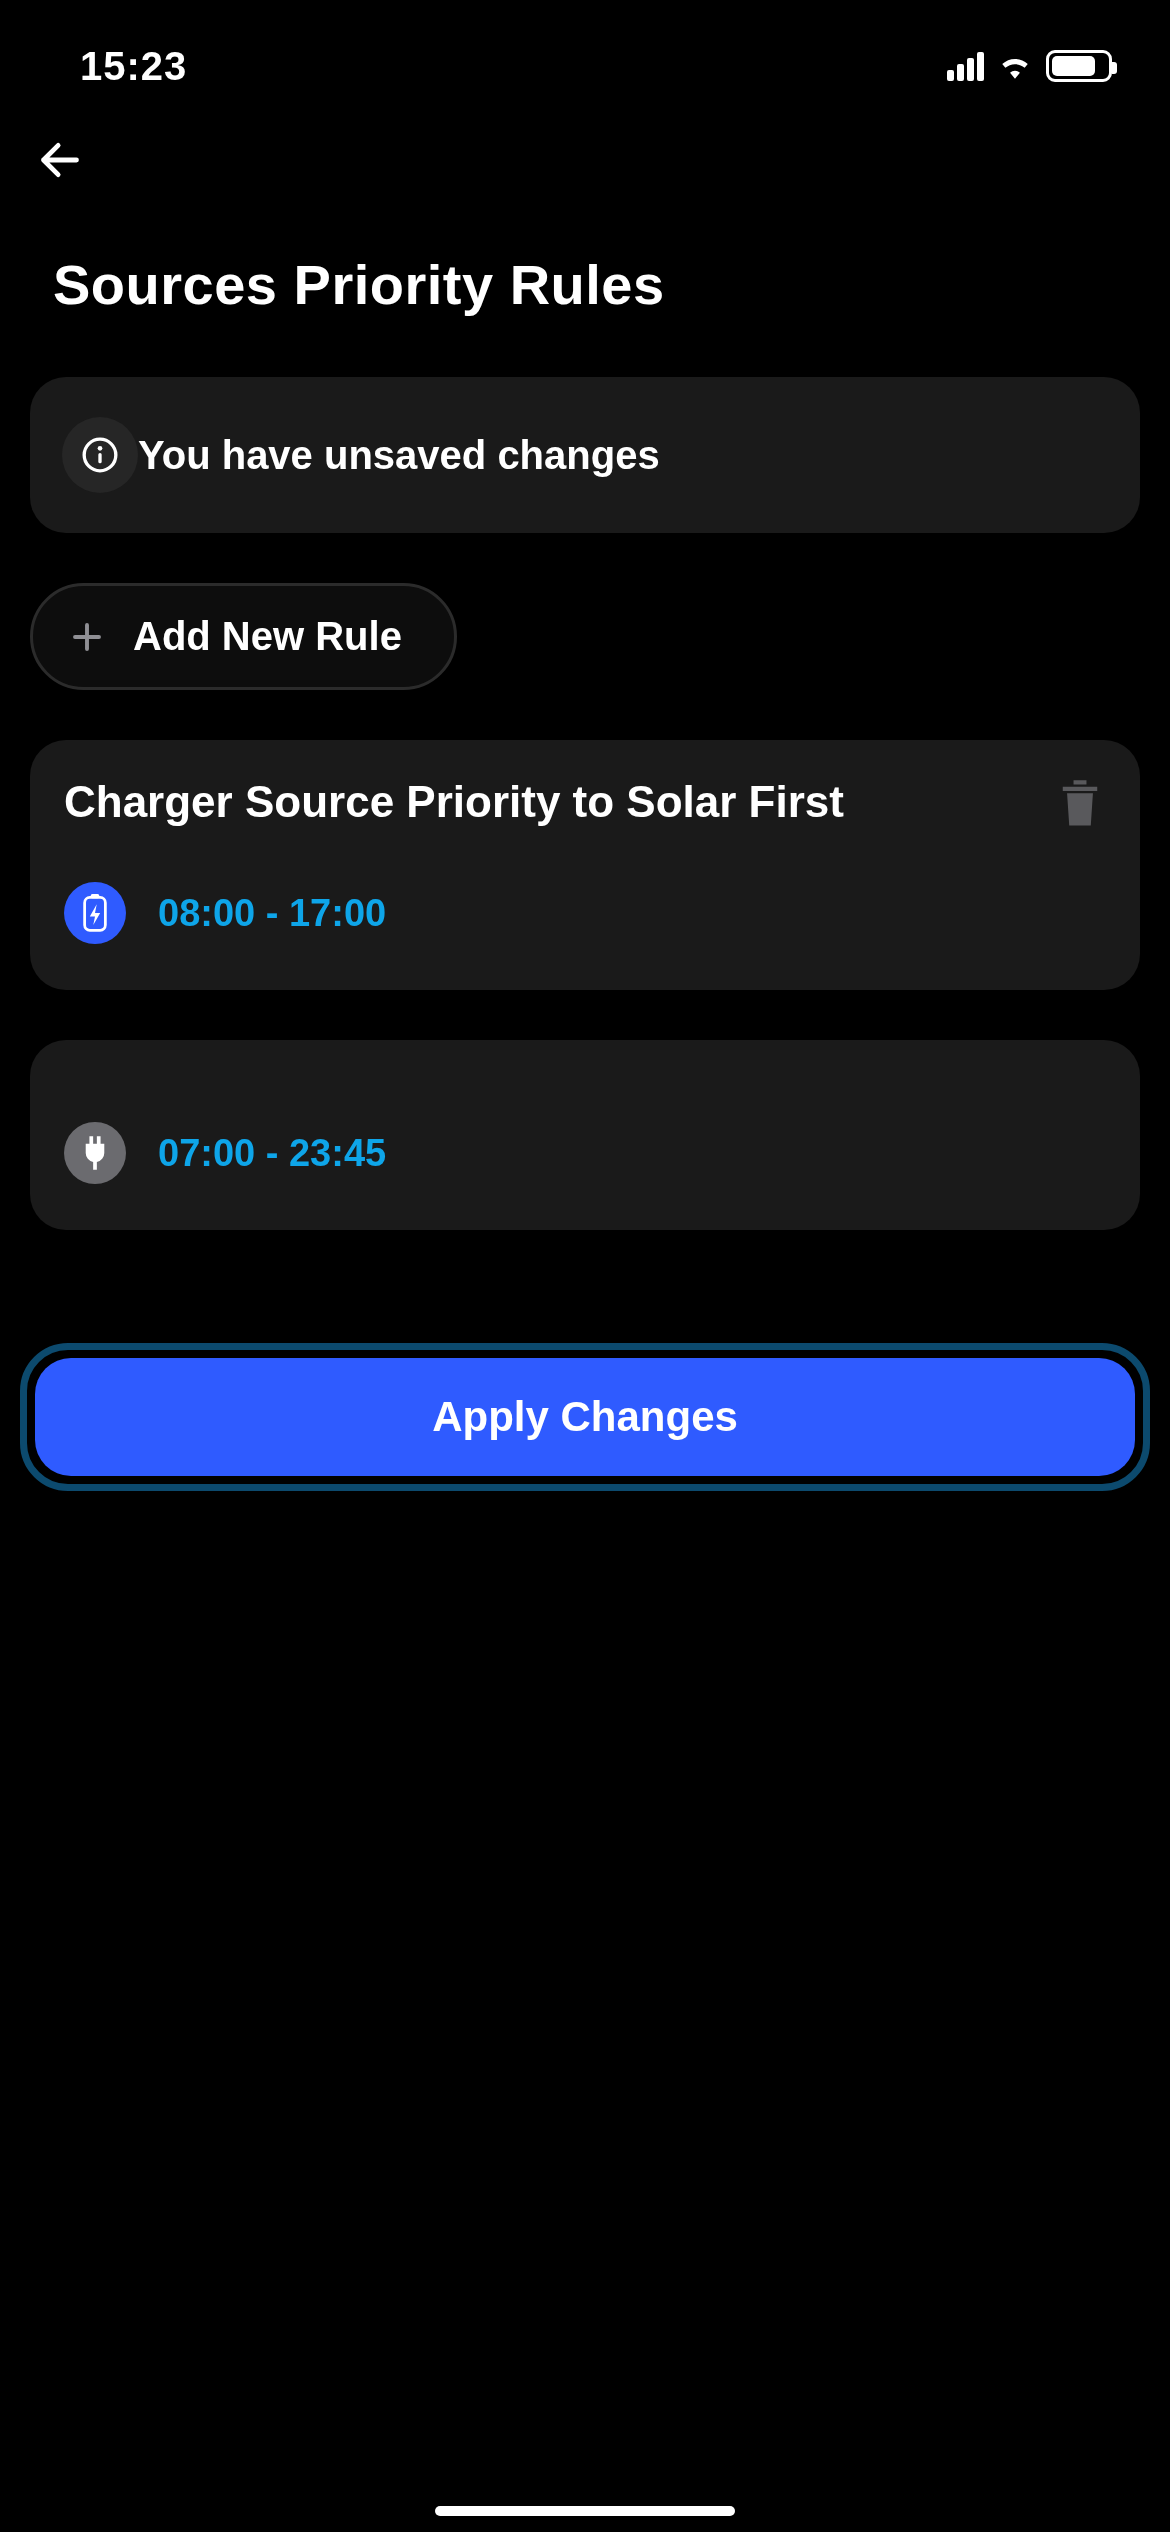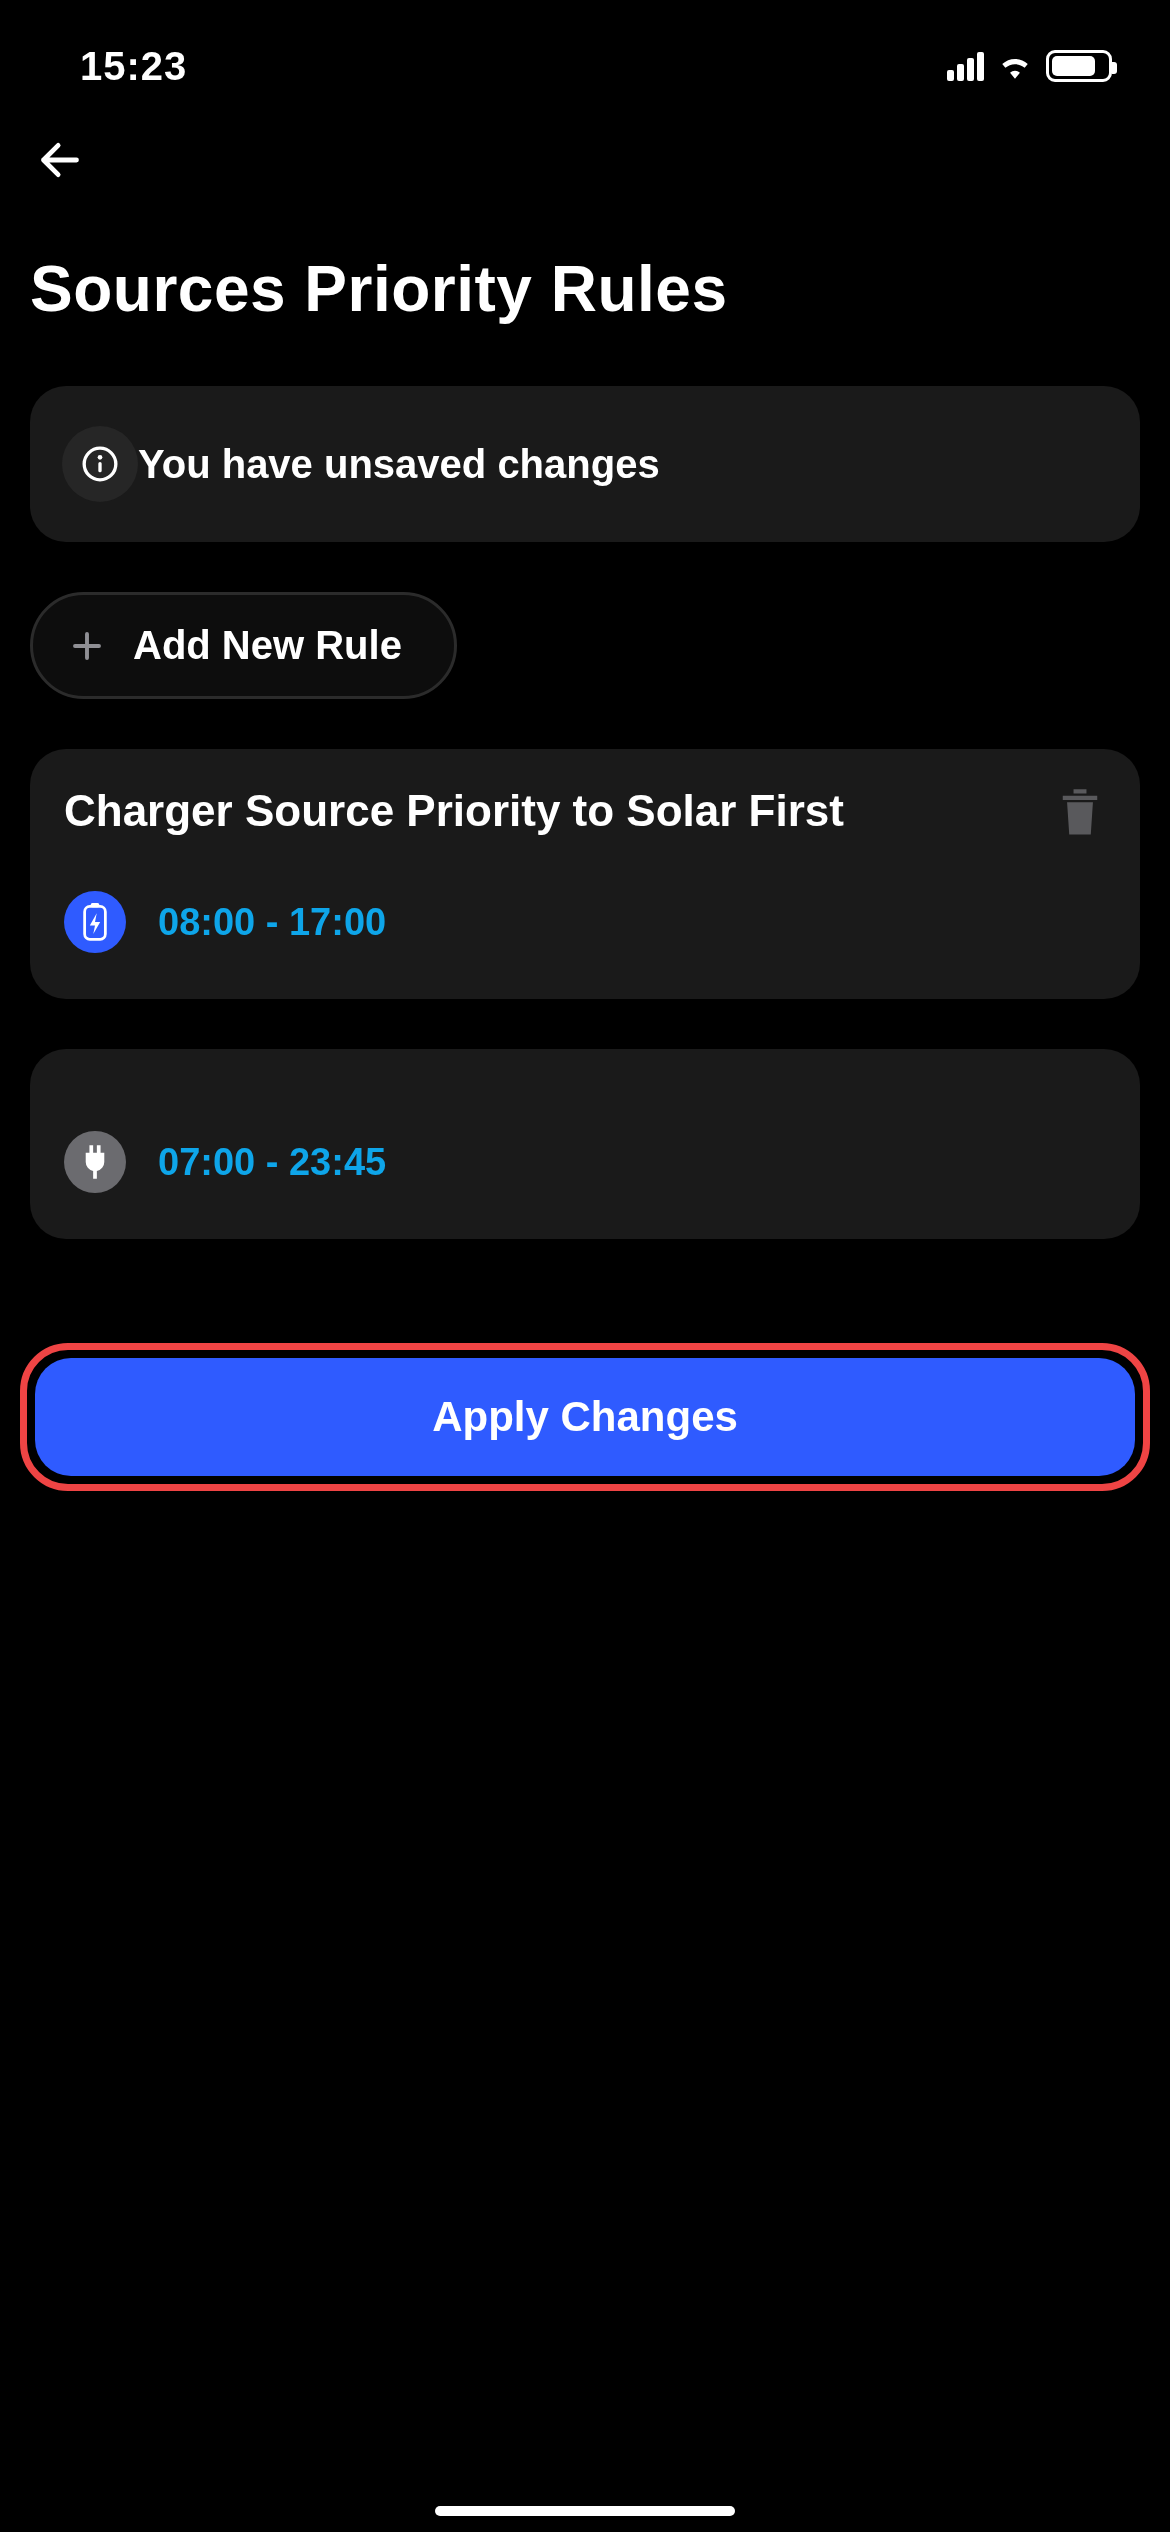--- a/index.html
+++ b/index.html
@@ -15,21 +15,21 @@
     .signal-bars span:nth-child(3){height:23px;} .signal-bars span:nth-child(4){height:29px;}
     .wifi-icon svg { display:block; }
     .battery { width: 66px; height: 32px; border: 3px solid #fff; border-radius: 9px; position: relative; padding:3px; }
     .battery::after { content:""; position:absolute; right:-8px; top:9px; width:5px; height:12px; background:#fff; border-radius:0 3px 3px 0;}
     .battery-fill { width: 80%; height: 100%; background:#fff; border-radius:5px; }
 
     
     .nav { padding: 20px 30px 0 30px; }
     .back { width:60px; height:60px; display:flex; align-items:center; justify-content:center; }
     .titles { padding: 62px 30px 0 30px; }
-    .page-title { font-size: 64px; font-weight: 700; letter-spacing: 0.5px; }
+    .page-title { font-size: 56px; font-weight: 700; letter-spacing: 0.5px; margin-left: 23px; }
     .page-subtitle { font-size: 42px; color:#9a9a9f; margin-top:22px; font-weight:500; }
 
     
     .content { padding: 0 30px; margin-top: 60px; }
     .banner { background:#1a1a1a; border-radius:36px; padding:40px 32px; display:flex; align-items:center; }
     .info-circle { width:76px; height:76px; border-radius:50%; background:#262626; display:flex; align-items:center; justify-content:center; }
     .banner-text { font-size:40px; font-weight:600; }
 
     
     .add-btn { margin-top:50px; display:inline-flex; align-items:center; gap:28px; padding:28px 52px 28px 36px; border:3px solid #2b2b2b; border-radius:60px; background:#0d0d0d; }
@@ -40,21 +40,21 @@
     .rule-header { display:flex; align-items:flex-start; gap:24px; }
     .rule-title { font-size:44px; font-weight:600; line-height:1.35; flex:1; padding-right:20px; }
     .trash { width:52px; height:56px; opacity:.55; flex-shrink:0; margin-top:4px; }
     .rule-meta { display:flex; align-items:center; gap:32px; margin-top:50px; }
     .rule-icon { width:62px; height:62px; border-radius:50%; display:flex; align-items:center; justify-content:center; }
     .rule-icon.blue { background:#2f5bff; }
     .rule-icon.grey { background:#6b6b6f; }
     .rule-time { font-size:38px; color:#0ea5e9; font-weight:600; }
 
     
-    .apply-wrap { position:absolute; left:20px; right:20px; top:1343px; border:7px solid #ef4444; border-radius:48px; padding:8px; background:transparent; }
+    .apply-wrap { position:absolute; left:20px; right:20px; top:1343px; border:7px solid #0c4a6e; border-radius:48px; padding:8px; background:transparent; }
     .apply-btn { background:#2f5bff; border-radius:36px; height:118px; display:flex; align-items:center; justify-content:center; }
     .apply-label { font-size:42px; font-weight:600; }
 
     
     .home-indicator { position:absolute; bottom:16px; left:50%; transform:translateX(-50%); width:300px; height:10px; background:#fff; border-radius:10px; }
 
     
     .device { position:relative; width:1170px; height:2532px; }
   </style>
 </head>

